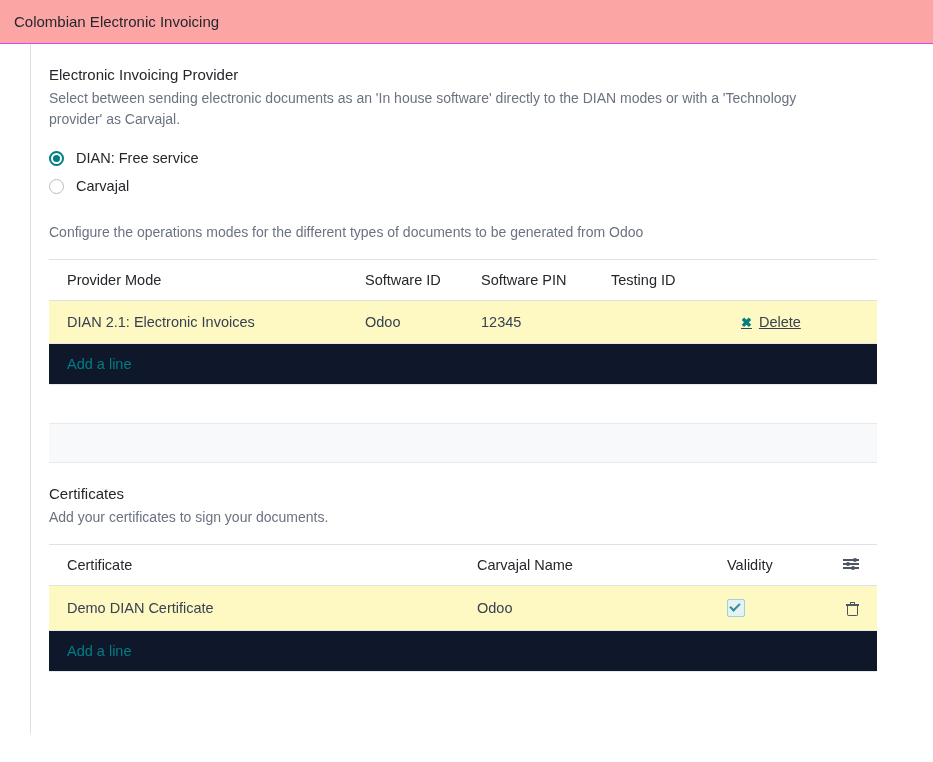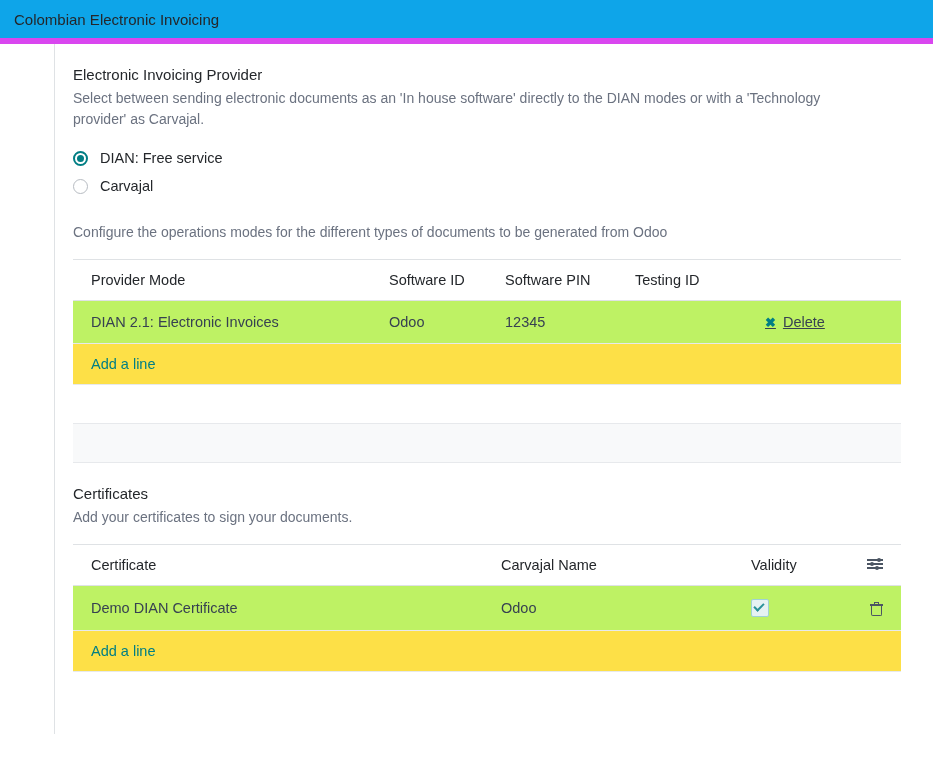--- a/index.html
+++ b/index.html
@@ -10,37 +10,37 @@
   body {
     width: 933px;
     height: 762px;
     font-family: "Liberation Sans", sans-serif;
     font-size: 14px;
     color: #374151;
     overflow: hidden;
   }
   .page-header {
     height: 44px;
-    background: #0ea5e9;
-    border-bottom: 6px solid #d946ef;
+    background: #fca5a5;
+    border-bottom: 1px solid #d946ef;
     display: flex;
     align-items: center;
     padding-left: 14px;
     box-sizing: border-box;
   }
   .page-header-title {
     font-size: 15px;
     color: #24272b;
   }
   .content {
     padding: 0;
     position: relative;
   }
   .settings-block {
-    margin-left: 54px;
+    margin-left: 30px;
     border-left: 1px solid #dfe2e5;
     padding: 0 0 0 18px;
     min-height: 690px;
     box-sizing: border-box;
   }
   .section {
     padding-top: 22px;
   }
   .section-title {
     font-size: 15px;
@@ -105,24 +105,24 @@
     color: #24272b;
     padding: 12px 0 12px 18px;
     border-bottom: 1px solid #dfe2e5;
     border-top: 1px solid #dfe2e5;
   }
   table.grid td {
     font-size: 14.5px;
     color: #374151;
     padding: 13px 0 13px 18px;
     border-bottom: 1px solid #e7e9ec;
-    background: #bef264;
+    background: #fef9c3;
   }
   table.grid tr.addline td {
-    background: #fde047;
+    background: #0f172a;
     padding: 12px 0 12px 18px;
     border-bottom: 1px solid #e7e9ec;
   }
   tr.empty-row td {
     height: 38px;
     background: #fff;
     border-bottom: 1px solid #e7e9ec;
     padding: 0;
   }
   tr.empty-row.shaded td {

